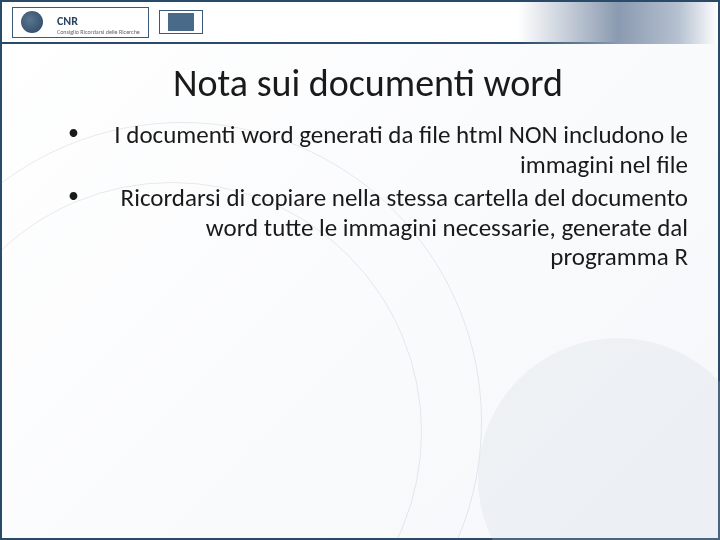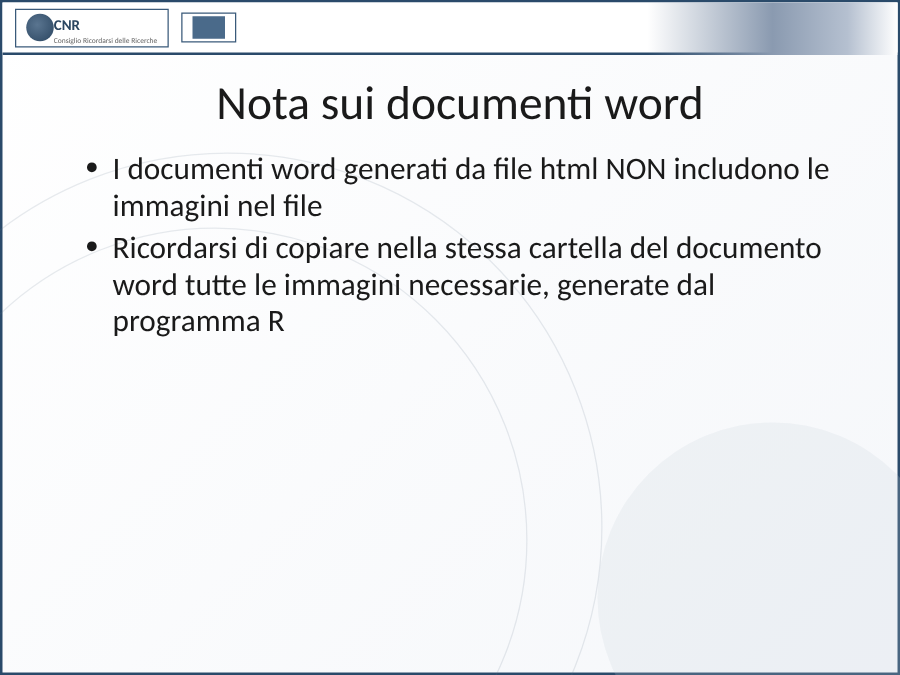--- a/index.html
+++ b/index.html
@@ -32,21 +32,21 @@
     border-bottom: 2px solid #2a4a6a;
     display: flex;
     align-items: center;
     padding: 0 10px;
     position: relative;
     z-index: 2;
   }
   .logo-box {
     display: flex;
     align-items: center;
-    gap: 0;
+    gap: 14px;
     padding: 2px 8px;
     border: 1px solid #3a5a7a;
     background: #fff;
     margin-right: 10px;
   }
   .logo-cnr .em {
     width: 22px;
     height: 22px;
     border-radius: 50%;
     background: radial-gradient(circle at 40% 40%, #5a7590, #2a4560);
@@ -86,20 +86,21 @@
     list-style: none;
     padding-left: 20px;
   }
   ul.bullets li {
     position: relative;
     font-size: 25px;
     color: #1a1a1a;
     line-height: 1.18;
     padding-left: 22px;
     margin-bottom: 4px;
+    text-align: right;
   }
   ul.bullets li::before {
     content: "•";
     position: absolute;
     left: 0;
     top: 0;
     font-size: 22px;
     color: #1a1a1a;
   }
 </style>

